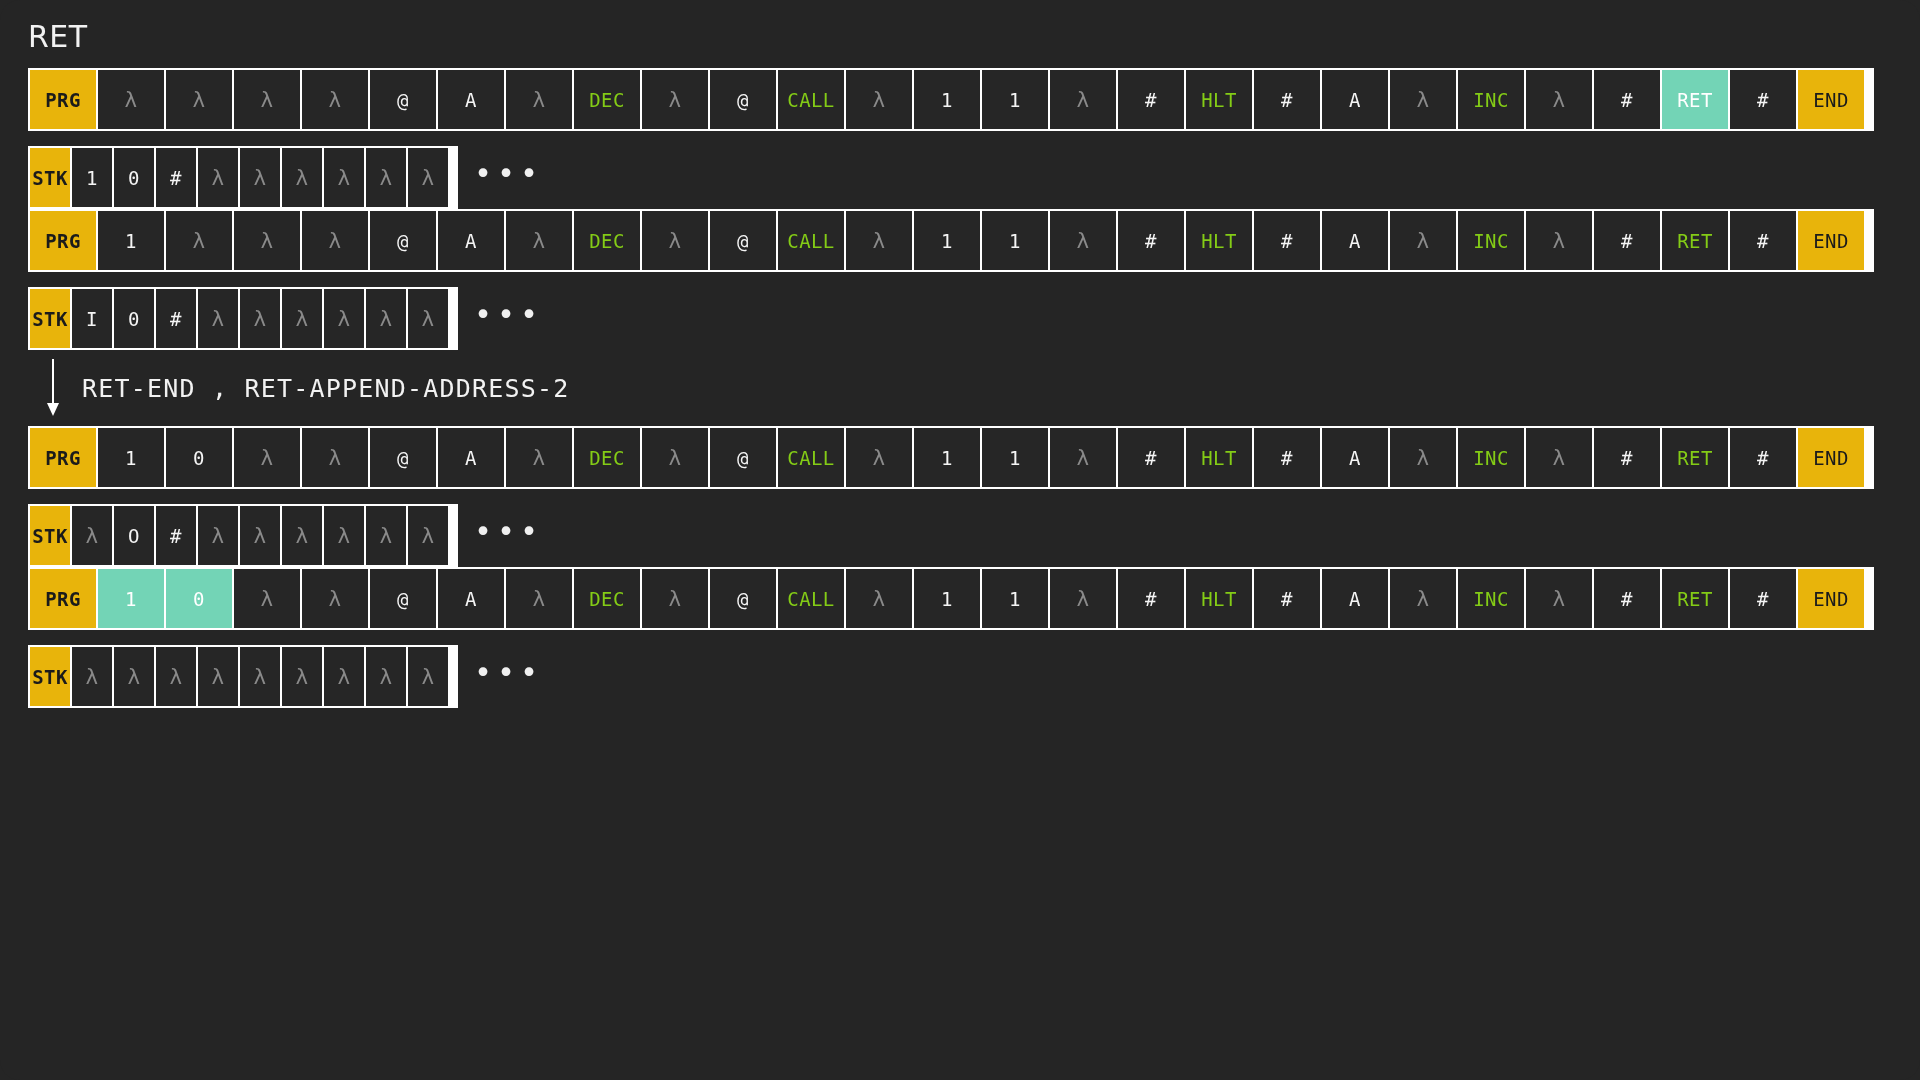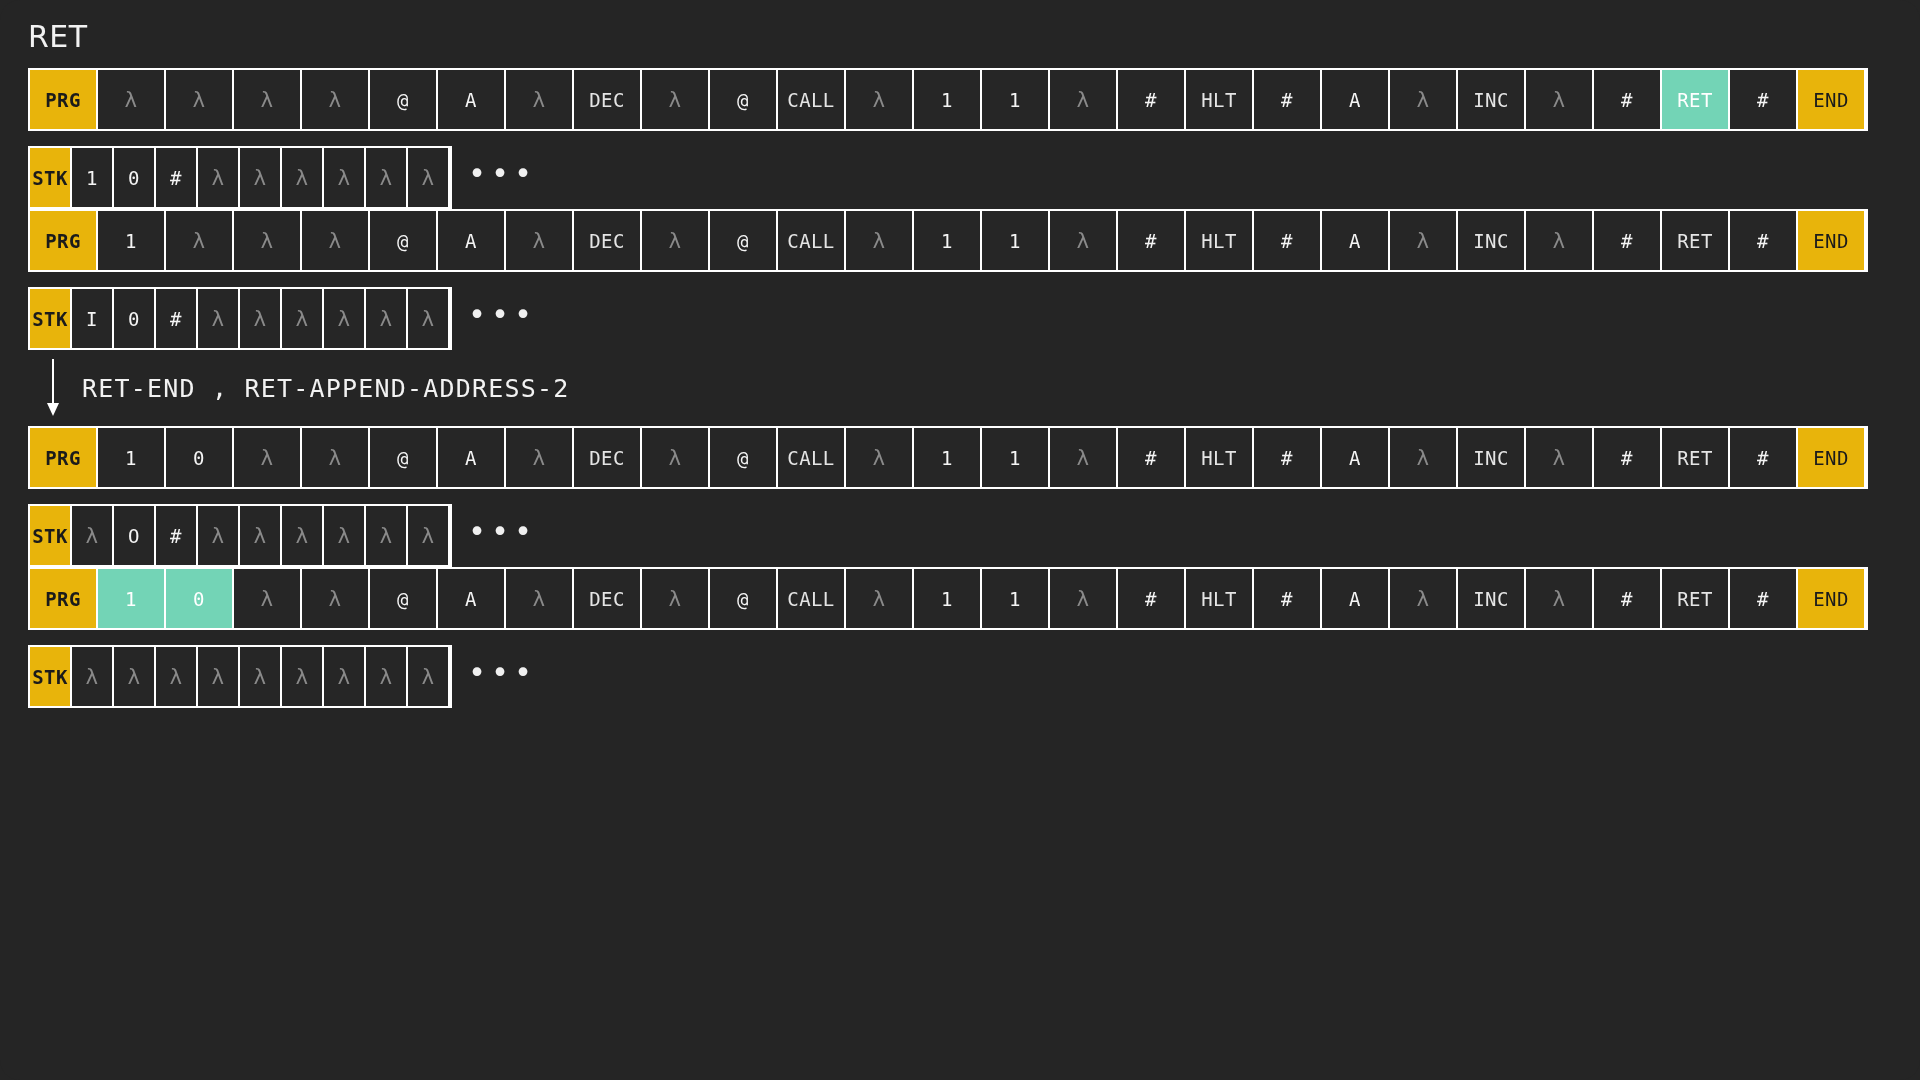--- a/index.html
+++ b/index.html
@@ -53,29 +53,29 @@
     color: #f5f5f5;
     display: flex;
     align-items: center;
     justify-content: center;
     font-size: 19px;
     letter-spacing: 0.4px;
     box-sizing: border-box;
     margin-right: 2px;
     flex: 0 0 auto;
   }
-  .cell:last-child { margin-right: 2px; }
+  .cell:last-child { margin-right: 8px; }
 
   .cell.label {
     background: #e8b40b;
     color: #1b1b1b;
     font-weight: bold;
     font-size: 19px;
   }
-  .cell.accent   { color: #e5e5e5; }
+  .cell.accent   { color: #84cc16; }
   .cell.lam      { color: #8a8a8a; font-size: 21px; }
   .cell.end      { background: #e8b40b; color: #1b1b1b; }
   .cell.hl       { background: #73d4b6; color: #ffffff; }
 
   .tape.stk .cell { width: 40px; }
 
   .ellipsis {
     color: #f0f0f0;
     font-size: 30px;
     letter-spacing: 5px;

